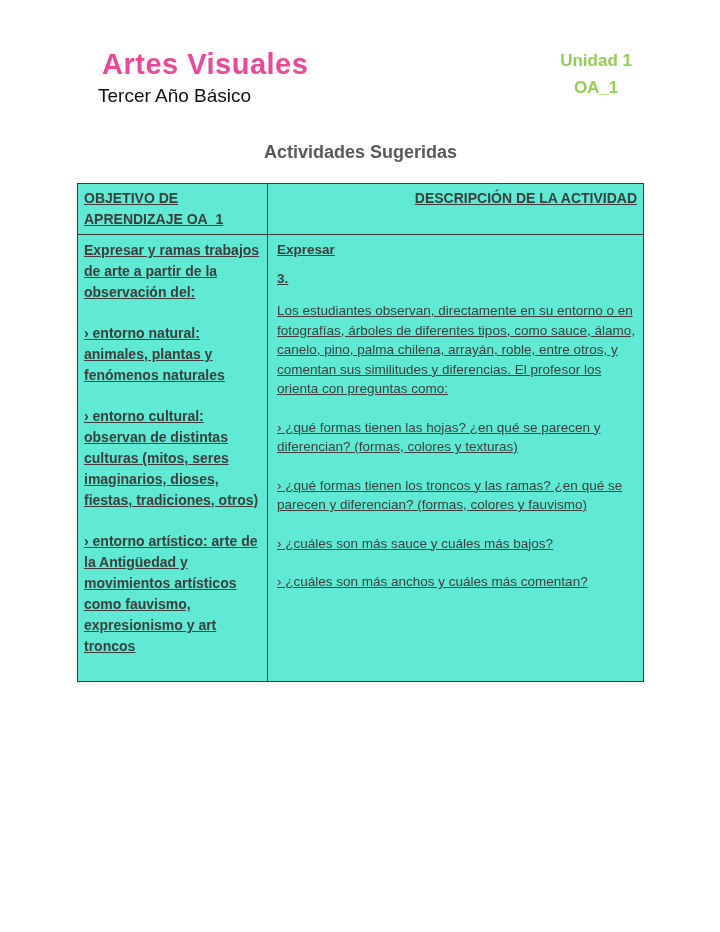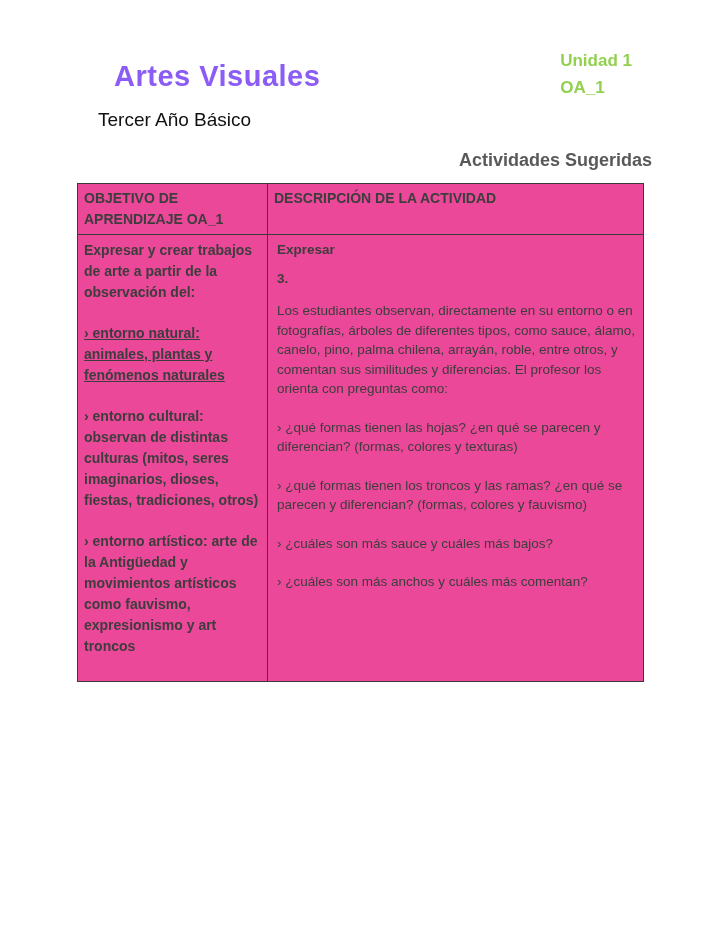--- a/index.html
+++ b/index.html
@@ -17,81 +17,82 @@
   .doc-header {
     position: absolute;
     left: 98px;
     top: 44px;
     width: 534px;
     display: flex;
     justify-content: space-between;
     align-items: flex-start;
   }
   .doc-title {
-    margin: 16px;
+    margin: 4px;
     font-size: 29px;
     line-height: 32px;
     font-weight: bold;
-    color: #8b5cf6;
+    color: #ec4899;
     letter-spacing: 0.5px;
   }
   .doc-subtitle {
     margin: 0;
     font-size: 19px;
     line-height: 24px;
     font-weight: normal;
     color: #111111;
   }
   .header-right {
-    text-align: left;
+    text-align: center;
     font-weight: bold;
     color: #92d050;
     font-size: 17px;
     padding-top: 3px;
   }
   .header-right div { line-height: 27px; }
 
   
   .page-title {
     position: absolute;
     left: 77px;
     top: 142px;
     width: 567px;
-    margin: 8px;
-    text-align: right;
+    margin: 0;
+    text-align: center;
     font-size: 18px;
     font-weight: bold;
     color: #595959;
   }
 
   
   .activity-table {
     position: absolute;
     left: 77px;
     top: 183px;
     width: 567px;
     border-collapse: collapse;
     table-layout: fixed;
     color: #3d3d3d;
   }
   .activity-table th,
   .activity-table td {
     border: 1px solid #3a3a3a;
     vertical-align: top;
-    background: #ec4899;
+    background: #5eead4;
+    text-decoration: underline;
   }
   .activity-table th {
     font-size: 14px;
     line-height: 21px;
     font-weight: bold;
     padding: 4px 6px;
     height: 50px;
   }
   th.col-objective { width: 190px; text-align: left; }
-  th.col-activity  { text-align: left; }
+  th.col-activity  { text-align: right; }
 
   td.objective-cell {
     font-weight: bold;
     font-size: 14px;
     line-height: 21px;
     padding: 5px 3px 4px 6px;
     height: 427px;
   }
   td.objective-cell p { margin: 0 0 20px 0; }
   .u { text-decoration: underline; }
@@ -125,21 +126,21 @@
 <table class="activity-table">
   <thead>
     <tr>
       <th class="col-objective">OBJETIVO DE APRENDIZAJE OA_1</th>
       <th class="col-activity">DESCRIPCIÓN DE LA ACTIVIDAD</th>
     </tr>
   </thead>
   <tbody>
     <tr>
       <td class="objective-cell">
-        <p>Expresar y crear trabajos de arte a partir de la observación del:</p>
+        <p>Expresar y ramas trabajos de arte a partir de la observación del:</p>
         <p class="u">› entorno natural: animales, plantas y fenómenos naturales</p>
         <p>› entorno cultural: observan de distintas culturas (mitos, seres imaginarios, dioses, fiestas, tradiciones, otros)</p>
         <p>› entorno artístico: arte de la Antigüedad y movimientos artísticos como fauvismo, expresionismo y art troncos</p>
       </td>
       <td class="activity-cell">
         <p class="bold topic">Expresar</p>
         <p class="bold number">3.</p>
         <p>Los estudiantes observan, directamente en su entorno o en fotografías, árboles de diferentes tipos, como sauce, álamo, canelo, pino, palma chilena, arrayán, roble, entre otros, y comentan sus similitudes y diferencias. El profesor los orienta con preguntas como:</p>
         <p>› ¿qué formas tienen las hojas? ¿en qué se parecen y diferencian? (formas, colores y texturas)</p>
         <p>› ¿qué formas tienen los troncos y las ramas? ¿en qué se parecen y diferencian? (formas, colores y fauvismo)</p>

